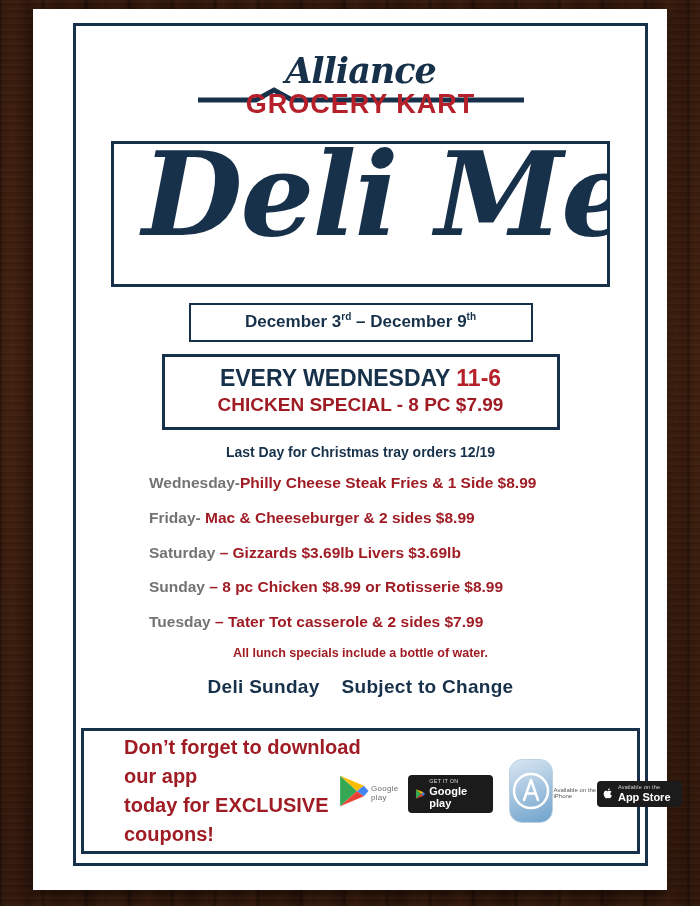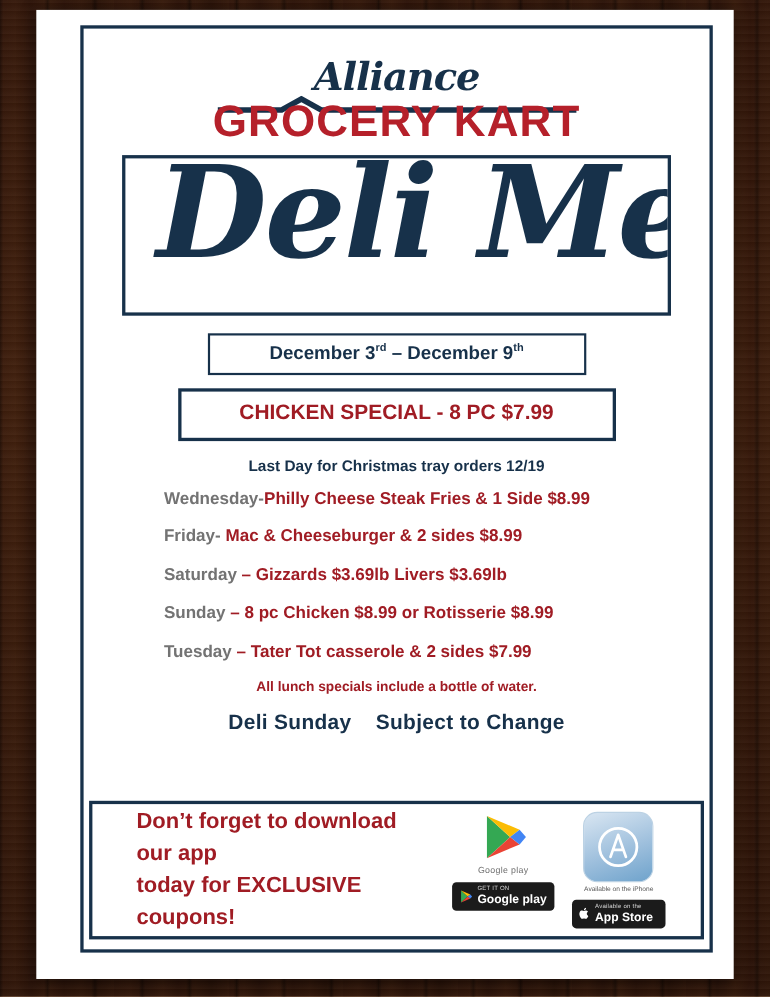--- a/index.html
+++ b/index.html
@@ -90,21 +90,21 @@
     left: 50%;
     top: 34px;
     transform: translateX(-50%);
     width: 330px;
     height: 16px;
     z-index: 1;
   }
   .logo-kart {
     font-family: "Liberation Sans", sans-serif;
     font-weight: bold;
-    font-size: 40px;
+    font-size: 27px;
     color: #b5202a;
     letter-spacing: 1px;
     line-height: 1;
     display: block;
     margin-top: 3px;
     position: relative;
     z-index: 2;
   }
 
   
@@ -224,21 +224,21 @@
   }
   .badges {
     width: 230px;
     display: flex;
     justify-content: center;
     gap: 16px;
     padding-right: 14px;
   }
   .badge-col {
     display: flex;
-    flex-direction: column;
+    flex-direction: row;
     align-items: center;
   }
   .gplay-icon {
     width: 46px;
     height: 46px;
     position: relative;
   }
   .gplay-label {
     font-size: 8px;
     color: #6d6d6d;
@@ -305,20 +305,23 @@
 
     <div class="title-box">
       <div class="title-script">Deli Menu</div>
     </div>
 
     <div class="date-box">
       <span>December 3</span><sup>rd</sup><span> – </span><span>December 9</span><sup>th</sup>
     </div>
 
     <div class="special-box">
+      <div class="special-line1">
+        <span>EVERY WEDNESDAY </span><span class="hours">11-6</span>
+      </div>
       <div class="special-line2">CHICKEN SPECIAL - 8 PC $7.99</div>
     </div>
 
     <div class="notice">Last Day for Christmas tray orders 12/19</div>
 
     <div class="days">
       <div class="day-row">
         <span class="day-name">Wednesday-</span><span class="day-desc">Philly Cheese Steak Fries &amp; 1 Side $8.99</span>
       </div>
       <div class="day-row">

